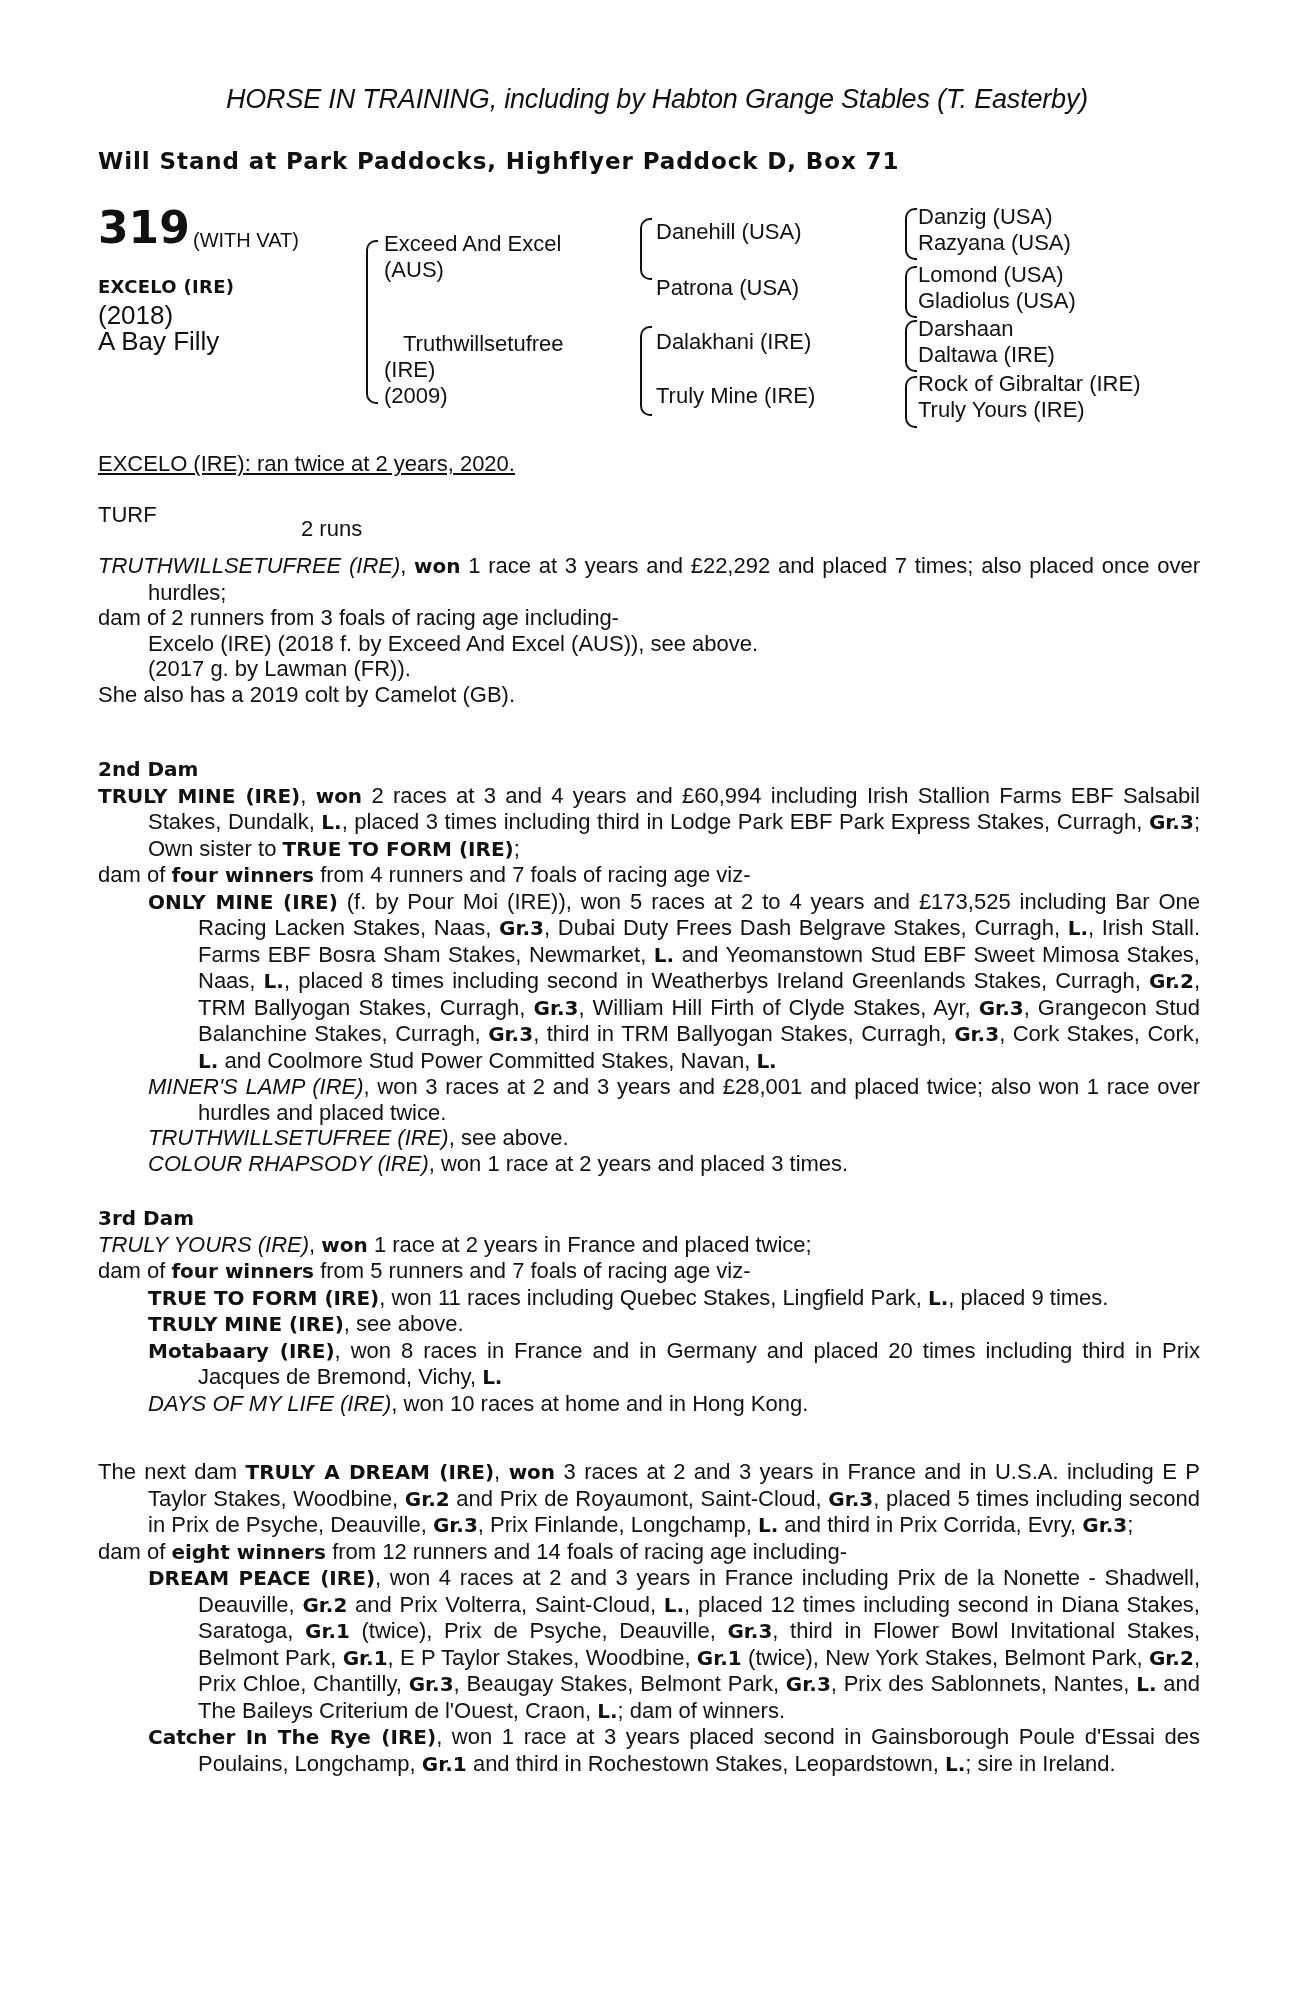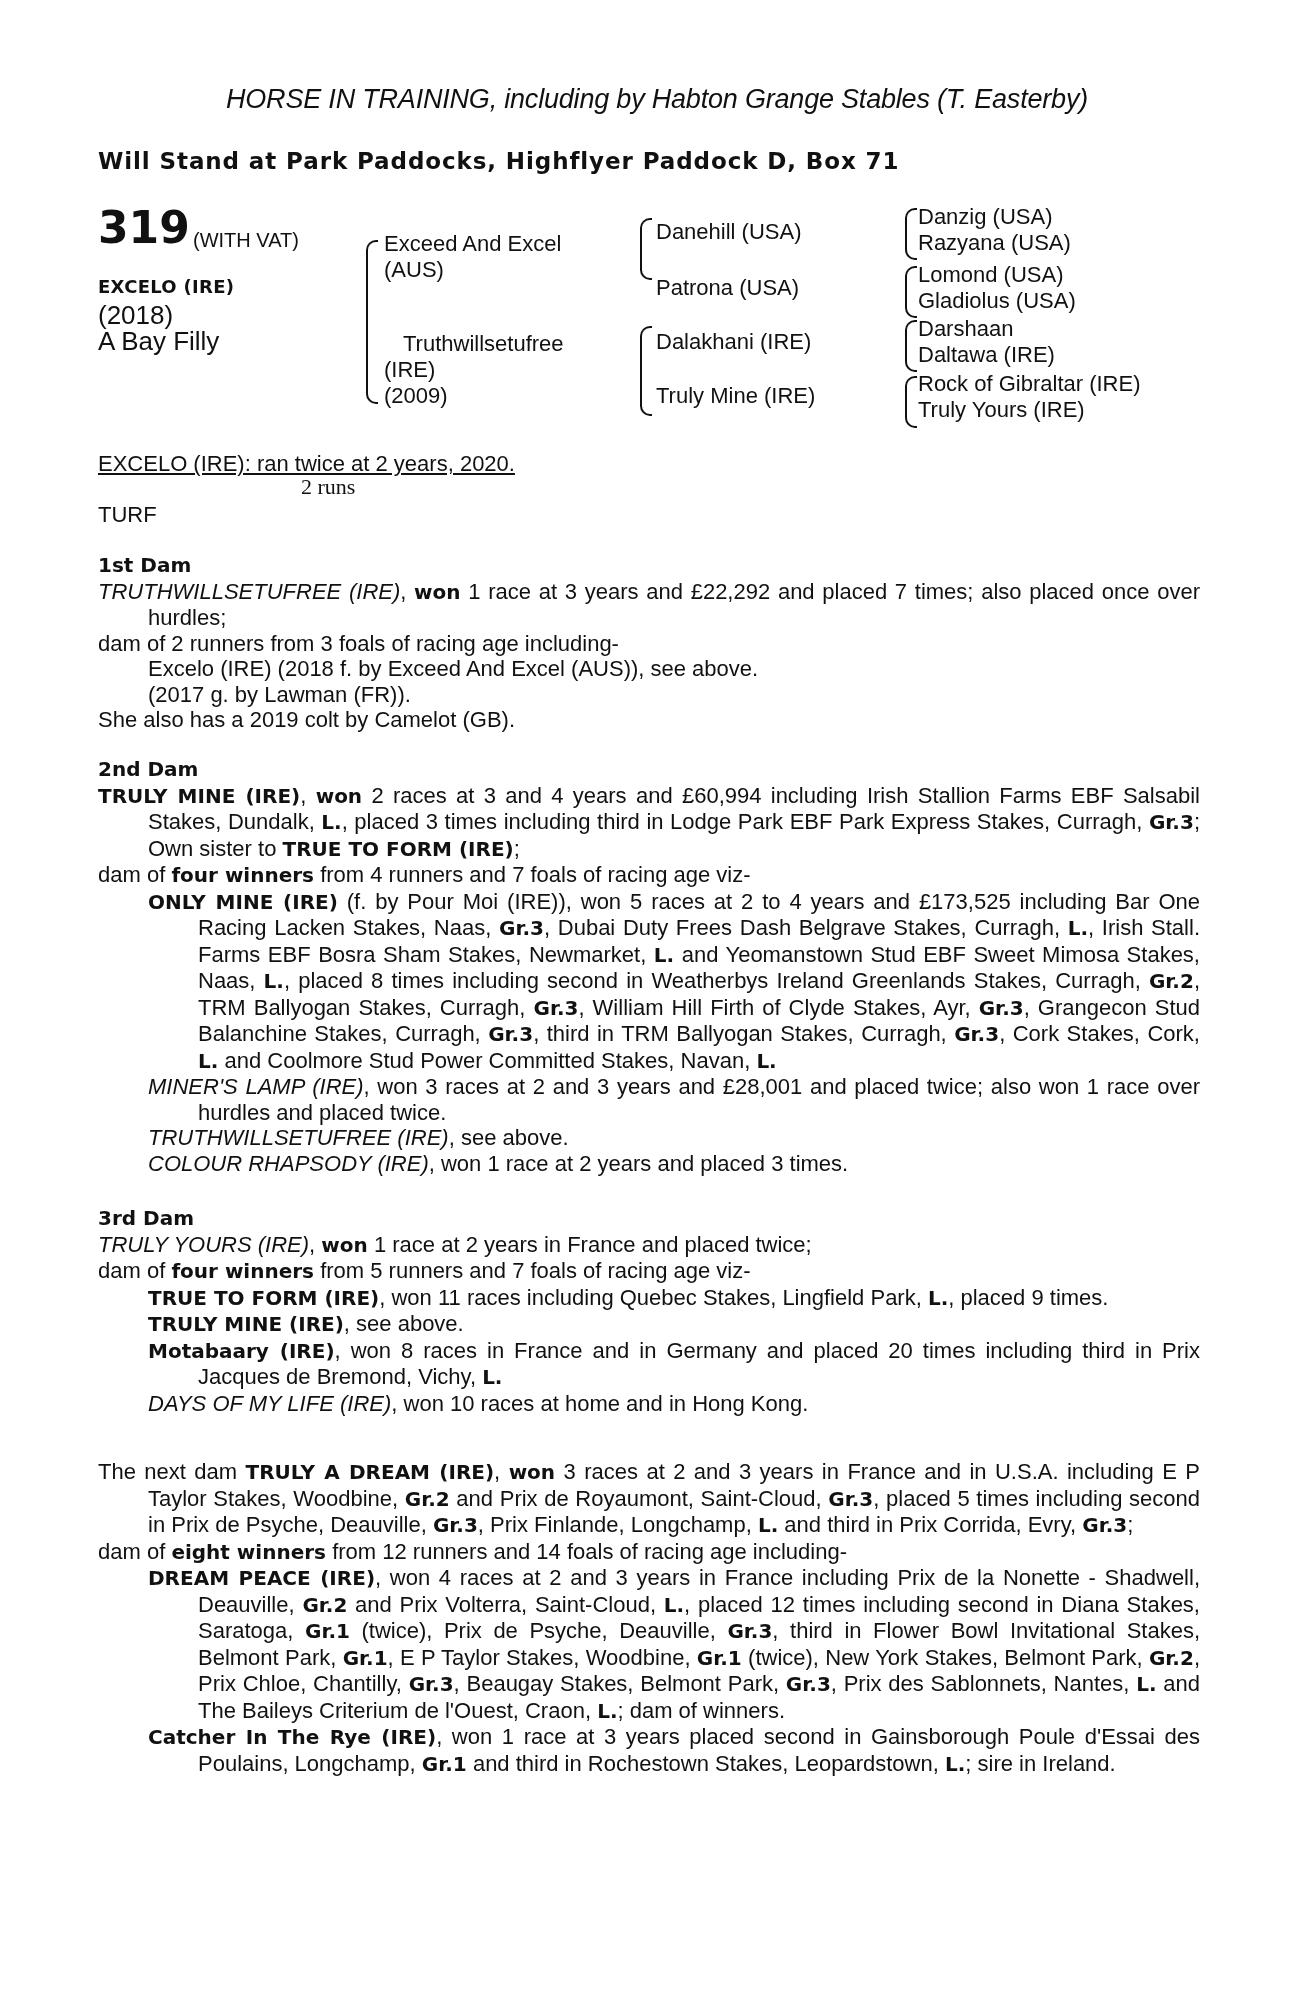--- a/index.html
+++ b/index.html
@@ -58,24 +58,23 @@
   <div class="brace" style="left:905px; top:320px; height:48px;"></div>
   <div class="abs ped" style="left:918px; top:316px;">Darshaan</div>
   <div class="abs ped" style="left:918px; top:342px;">Daltawa (IRE)</div>
   <div class="brace" style="left:905px; top:376px; height:48px;"></div>
   <div class="abs ped" style="left:918px; top:371px;">Rock of Gibraltar (IRE)</div>
   <div class="abs ped" style="left:918px; top:397px;">Truly Yours (IRE)</div>
 </div>
 
 <div class="abs ped" style="left:98px; top:451px;text-decoration:underline;">EXCELO (IRE): ran twice at 2 years, 2020.</div>
 <div class="abs ped" style="left:98px; top:502px;">TURF</div>
-<div class="abs ped" style="left:301px; top:474px;font-family:Liberation Serif, serif;">2 runs</div>
+<div class="abs ped" style="left:301px; top:516px;">2 runs</div>
 
 <div class="para body-text" style="top:553px;">
-  <div class="sec-head">1st Dam</div>
   <div class="ind1"><span class="i">TRUTHWILLSETUFREE (IRE)</span>, <span class="b">won</span><span> 1 race at 3 years and £22,292 and placed 7 times; also placed once over hurdles;</span></div>
   <div>dam of 2 runners from 3 foals of racing age including-</div>
   <div style="padding-left:50px">Excelo (IRE) (2018 f. by Exceed And Excel (AUS)), see above.</div>
   <div style="padding-left:50px">(2017 g. by Lawman (FR)).</div>
   <div>She also has a 2019 colt by Camelot (GB).</div>
 </div>
 
 <div class="para body-text" style="top:757px;">
   <div class="sec-head">2nd Dam</div>
   <div class="ind1"><span class="b">TRULY MINE (IRE)</span>, <span class="b">won</span><span> 2 races at 3 and 4 years and £60,994 including Irish Stallion Farms EBF Salsabil Stakes, Dundalk, </span><span class="b">L.</span><span>, placed 3 times including third in Lodge Park EBF Park Express Stakes, Curragh, </span><span class="b">Gr.3</span><span>; Own sister to </span><span class="b">TRUE TO FORM (IRE)</span><span>;</span></div>

